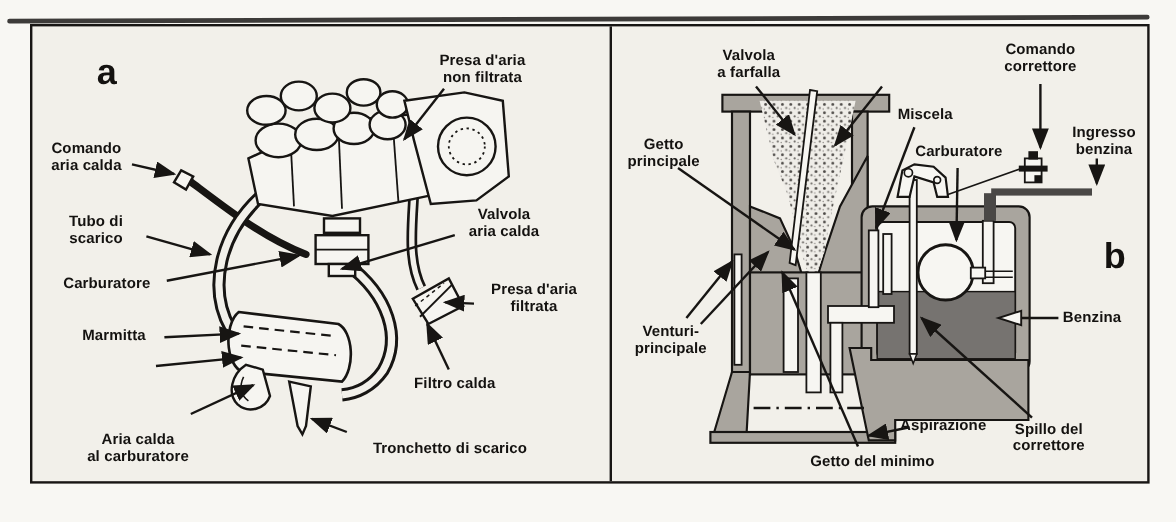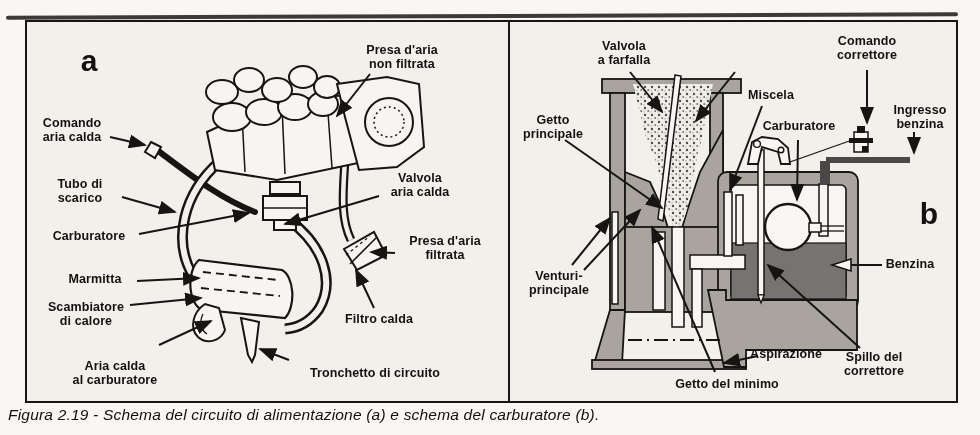--- a/index.html
+++ b/index.html
@@ -117,30 +117,28 @@
 
       <div class="panel-letter" style="left:62px;top:39px">a</div>
       <div class="lbl" style="left:375px;top:36px">Presa d'aria
 non filtrata</div>
       <div class="lbl" style="left:45px;top:109px">Comando
 aria calda</div>
       <div class="lbl" style="left:53px;top:170px">Tubo di
 scarico</div>
       <div class="lbl" style="left:62px;top:215px">Carburatore</div>
       <div class="lbl" style="left:68px;top:258px">Marmitta</div>
-      <div class="lbl" style="left:59px;top:293px">Scambiatore
-di calore</div>
       <div class="lbl" style="left:88px;top:352px">Aria calda
 al carburatore</div>
       <div class="lbl" style="left:393px;top:164px">Valvola
 aria calda</div>
       <div class="lbl" style="left:418px;top:227px">Presa d'aria
 filtrata</div>
       <div class="lbl" style="left:352px;top:298px">Filtro calda</div>
-      <div class="lbl" style="left:348px;top:352px">Tronchetto di circuito</div>
+      <div class="lbl" style="left:348px;top:352px">Tronchetto di scarico</div>
     </div>
 
     <div class="panel panel-b">
       <svg width="448" height="379" viewBox="0 0 448 379">
         <defs>
           <marker id="ahB" markerWidth="9" markerHeight="7" refX="8" refY="3.5" orient="auto">
             <path d="M0,0 L9,3.5 L0,7 Z" fill="#171513"></path>
           </marker>
           <pattern id="stip" width="7" height="7" patternUnits="userSpaceOnUse">
             <rect width="7" height="7" fill="#efede8"></rect>
@@ -249,14 +247,13 @@
       <div class="lbl" style="left:49px;top:262px">Venturi-
 principale</div>
       <div class="lbl" style="left:217px;top:363px">Getto del minimo</div>
       <div class="lbl" style="left:276px;top:333px">Aspirazione</div>
       <div class="lbl" style="left:364px;top:343px">Spillo del
 correttore</div>
       <div class="lbl" style="left:400px;top:243px">Benzina</div>
     </div>
   </div>
 
-  <div class="caption">Figura 2.19 - Schema del circuito di alimentazione (a) e schema del carburatore (b).</div>
 </div>
 
 </body></html>

